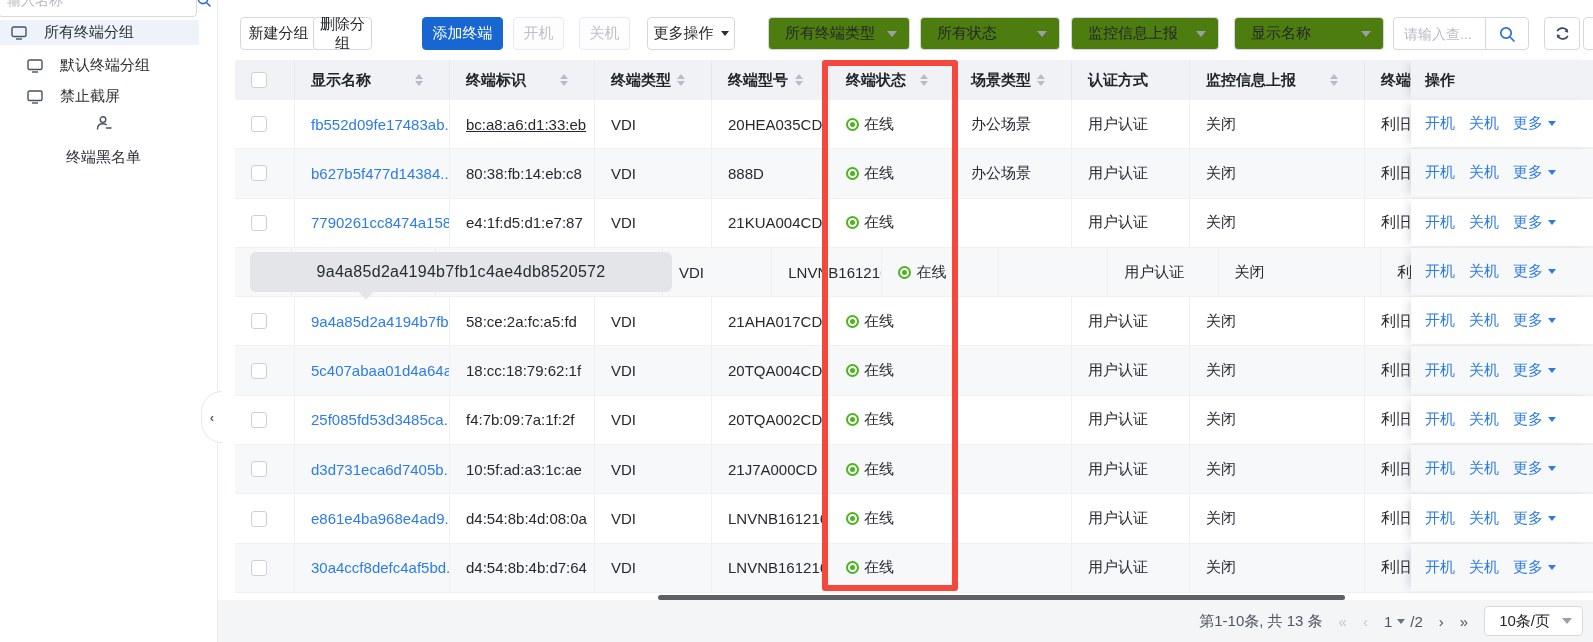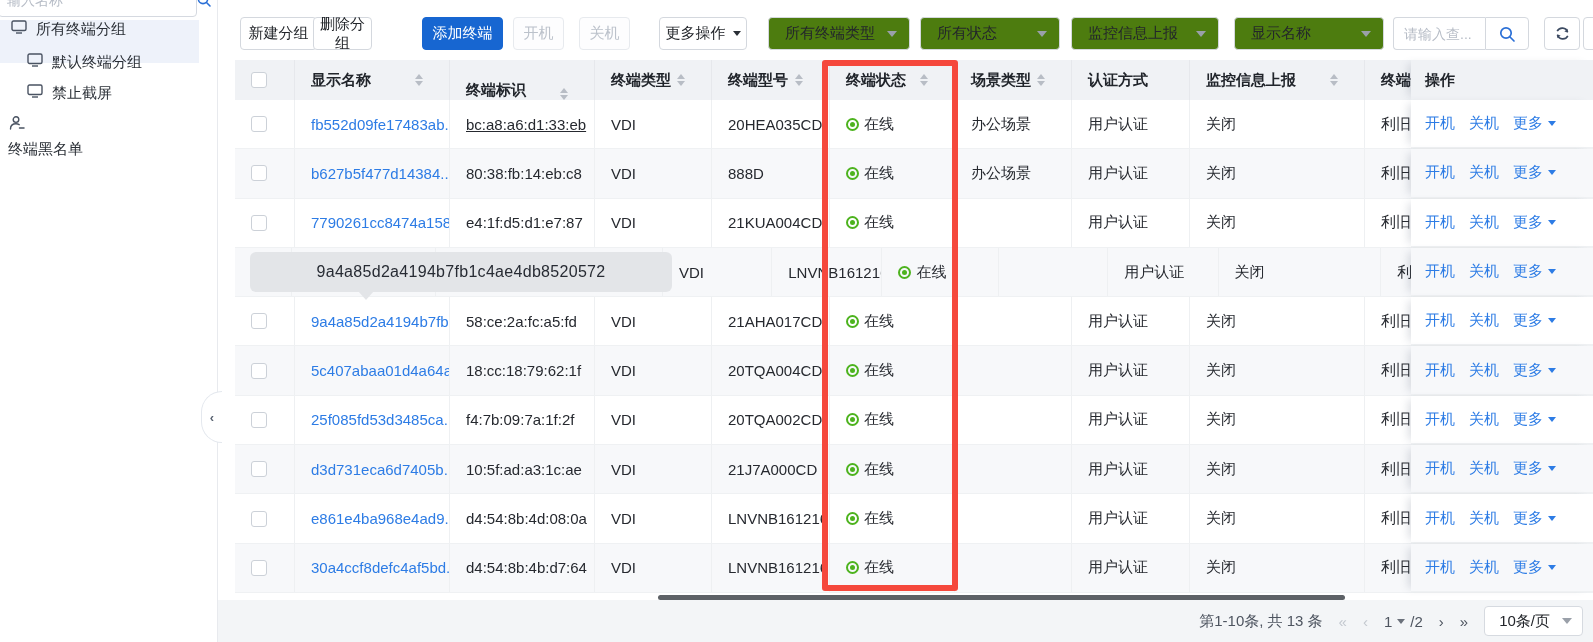--- a/index.html
+++ b/index.html
@@ -7,21 +7,21 @@
   body { font-family:"Liberation Sans", sans-serif; background:#fff; color:#23262b; }
   .page { position:relative; width:1593px; height:642px; overflow:hidden; background:#fff; }
 
   
   .sidebar { position:absolute; left:0; top:0; width:218px; height:642px; background:#fff; border-right:1px solid #e8eaee; z-index:5; }
   .side-search { position:absolute; left:-2px; top:-17px; width:199px; height:34px; border:1px solid #d5d9e0; border-radius:4px; background:#fff; display:flex; align-items:center; }
   .side-search input { flex:1; border:none; outline:none; font-size:14px; color:#23262b; padding:0 8px; background:transparent; font-family:inherit; }
   .side-search input::placeholder { color:#b6bcc6; }
   .side-search .divider { width:1px; height:20px; background:#e3e6eb; }
   .side-search .sbtn { width:34px; height:100%; display:flex; align-items:center; justify-content:center; cursor:pointer; }
-  .tree-item { position:absolute; left:0; display:flex; gap:9px; height:43px; width:199px; font-size:15px; color:#2a2f36; cursor:pointer; }
+  .tree-item { position:absolute; left:0; display:flex; align-items:center; gap:17px; height:25px; width:199px; font-size:15px; color:#2a2f36; cursor:pointer; }
   .tree-item.selected { background:#eef2fa; }
   .tree-icon { display:inline-flex; width:17px; justify-content:center; }
   .collapse-tab { position:absolute; left:201px; top:391px; width:21px; height:52px; background:#fff; border:1px solid #e4e8ee; border-right:none; border-radius:26px 0 0 26px; display:flex; align-items:center; justify-content:center; color:#5a6472; font-size:13px; font-weight:bold; cursor:pointer; z-index:6; }
 
   
   .btn { position:absolute; top:17px; height:33px; border-radius:4px; border:1px solid #d4d8de; background:#fff; font-size:15px; color:#23262b; display:flex; align-items:center; justify-content:center; gap:7px; cursor:pointer; font-family:inherit; }
   .btn.primary { background:#1766d1; border-color:#1766d1; color:#fff; }
   .btn.disabled { color:#bcc2cb; border-color:#e7eaee; background:#fdfdfe; cursor:default; }
   .select-box { position:absolute; top:17px; height:33px; border:1px solid #d4d8de; border-radius:4px; background:#4d7c0f; display:flex; align-items:center; font-size:15px; color:#23262b; padding:0 12px 0 16px; cursor:pointer; }
   .select-box .sel-caret { margin-left:auto; }
@@ -123,21 +123,21 @@
   </div>
   <div class="collapse-tab">
       <span>‹</span>
     </div>
 
   <button class="btn" style="left:240px; width:77px;">新建分组</button>
   <button class="btn" style="left:313px; width:59px;">删除分组</button>
   <button class="btn primary" style="left:422px; width:81px;">添加终端</button>
   <button class="btn disabled" style="left:513px; width:51px;">开机</button>
   <button class="btn disabled" style="left:579px; width:51px;">关机</button>
-  <button class="btn" style="left:647px; width:88px;margin-left:12px;">
+  <button class="btn" style="left:647px; width:88px;">
     <span>更多操作</span>
     <span class="caret-dn dark"></span>
   </button>
 
   <div class="select-box" style="left:768px; width:142px;">
     <span>所有终端类型</span>
     <span class="sel-caret caret-dn"></span>
   </div>
   <div class="select-box" style="left:920px; width:140px;">
     <span>所有状态</span>
@@ -176,21 +176,21 @@
         <div class="hcell" style="width: 60px;">
           <span class="checkbox"></span>
         </div>
         <div class="hcell" style="width: 155px;">
           <span>显示名称</span>
           <span class="sort-icon">
             <span class="up"></span>
             <span class="dn"></span>
           </span>
         </div>
-        <div class="hcell" style="width: 145px; align-items: flex-end;">
+        <div class="hcell" style="width: 145px;">
           <span>终端标识</span>
           <span class="sort-icon">
             <span class="up"></span>
             <span class="dn"></span>
           </span>
         </div>
         <div class="hcell" style="width: 117px;">
           <span>终端类型</span>
           <span class="sort-icon">
             <span class="up"></span>

